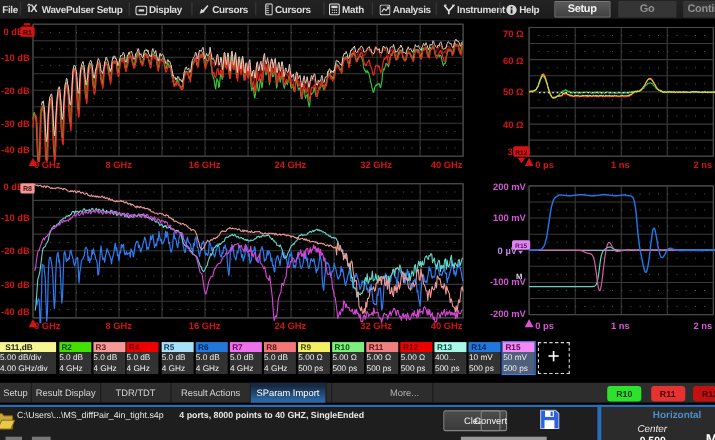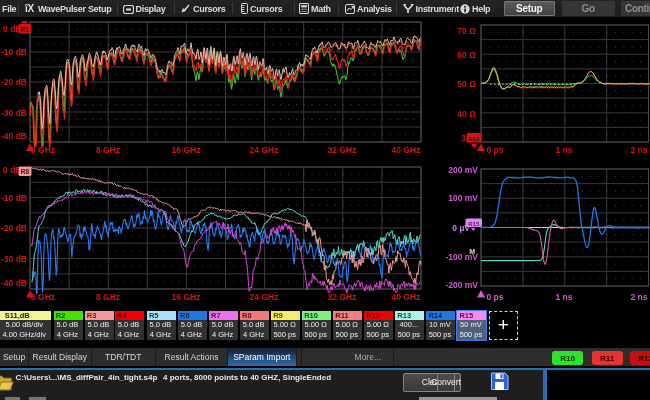--- a/index.html
+++ b/index.html
@@ -4,21 +4,21 @@
 *{margin:0;padding:0;box-sizing:border-box}
 html,body{width:650px;height:400px;overflow:hidden;background:#000;font-family:"Liberation Sans",sans-serif}
 #root{position:relative;width:650px;height:400px;background:#000;overflow:hidden}
 #menu{position:absolute;left:0;top:0;width:650px;height:28px;background:linear-gradient(#232323,#181818);color:#dedede;font-size:9px;font-weight:bold;letter-spacing:-0.3px}
 .mt{position:absolute;top:3.5px;white-space:nowrap}
 .ms{position:absolute;top:2px;width:1px;height:12px;background:#3a3a3a}
 .mic{position:absolute;top:3px}
 #desc{position:absolute;left:0;top:311px;width:650px;height:30px}
 .dbox{position:absolute;top:0;height:29px;background:#323232}
 .dhead{height:9px;font-size:7.5px;font-weight:bold;color:#1a1a1a;line-height:9.5px;padding-left:2px;overflow:hidden}
-.dbody{height:30px;font-size:7.5px;color:#f0f0f0;text-align:center;padding-right:2px;line-height:10px;overflow:hidden}
+.dbody{height:30px;font-size:7.5px;color:#f0f0f0;text-align:left;padding-right:2px;line-height:10px;overflow:hidden}
 #tabs{position:absolute;left:0;top:348px;width:650px;height:18px;background:#2d2d2d;display:flex;font-size:8.5px;color:#d6d6d6;align-items:stretch}
 .tab{display:flex;align-items:center;justify-content:center;border-right:1px solid #1b1b1b;height:18px}
 #blueline{position:absolute;left:0;top:367.5px;width:650px;height:2.5px;background:#2a6db4}
 #bottom{position:absolute;left:0;top:370px;width:543px;height:30px;background:#1e1e1e}
 #hpanel{position:absolute;left:546.5px;top:370px;width:103.5px;height:30px;background:#2b2b2b}
 #vdivider{position:absolute;left:543px;top:368px;width:3.5px;height:32px;background:#2a6db4}
 .pbtn{position:absolute;height:19px;background:linear-gradient(#4c4c4c,#3a3a3a);border:1px solid #858585;border-radius:2px;color:#f0f0f0;font-size:8.5px;display:flex;align-items:center;justify-content:center}
 </style></head>
 <body>
 <div id="root">
@@ -234,28 +234,34 @@
  <div style="position:absolute;left:552px;top:3px;width:31px;height:14px;background:#2ce22c;border-radius:3px;color:#113300;font-size:8px;font-weight:bold;display:flex;align-items:center;justify-content:center">R10</div>
  <div style="position:absolute;left:591.5px;top:3px;width:31px;height:14px;background:#e83232;border-radius:3px;color:#3a0000;font-size:8px;font-weight:bold;display:flex;align-items:center;justify-content:center">R11</div>
  <div style="position:absolute;left:630px;top:3px;width:31px;height:14px;background:#c60f0f;border-radius:3px;color:#3a0000;font-size:8px;font-weight:bold;display:flex;align-items:center;justify-content:center">R12</div>
 </div>
 <div id="blueline"></div>
 <div id="bottom">
  <svg width="17" height="22" style="position:absolute;left:-3px;top:1px">
         <path d="M1,5 h4 l1.5,2 h8 v12 h-13.5 z" fill="#c8a838" stroke="#806010" stroke-width="0.8"></path>
         <path d="M1,19 l3.5,-8 h12 l-3.7,8 z" fill="#e8c84a" stroke="#806010" stroke-width="0.8"></path>
       </svg>
- <div style="position:absolute;left:15.5px;top:3px;font-size:8px;font-weight:bold;color:#e8e8e8;white-space:nowrap">C:\Users\...\MS_diffPair_4in_tight.s4p</div>
+ <div style="position:absolute;left:15.5px;top:3px;font-size:8px;font-weight:normal;color:#e8e8e8;white-space:nowrap">C:\Users\...\MS_diffPair_4in_tight.s4p</div>
  <div style="position:absolute;left:163px;top:3px;font-size:8px;font-weight:bold;color:#e8e8e8;white-space:nowrap">4 ports, 8000 points to 40 GHZ, SingleEnded</div>
  <div class="pbtn" style="left:403px;top:2.5px;width:58px">Clear</div>
  <div class="pbtn" style="left:437px;top:2.5px;width:18px">Convert</div>
  <svg width="19" height="19" style="position:absolute;left:489.5px;top:2px">
         <path d="M1.5,1 h13.5 l3,3 v13.5 h-16.5 z" fill="#2e62d8" stroke="#a8c0e8" stroke-width="1"></path>
         <rect x="5" y="10" width="9" height="8" fill="#fff"></rect>
         <rect x="5.5" y="1.5" width="8" height="5.5" fill="#fff"></rect>
         <rect x="10.5" y="2.2" width="2" height="4" fill="#2e62d8"></rect>
       </svg>
  <div style="position:absolute;left:5px;top:27px;width:15px;height:3px;background:#777"></div>
  <div style="position:absolute;left:29px;top:27px;width:17px;height:3px;background:#777"></div>
  <div style="position:absolute;left:419px;top:26.5px;width:78px;height:3.5px;background:#989898"></div>
 </div>
 <div id="vdivider"></div>
+<div id="hpanel">
+ <div style="position:absolute;left:47px;top:2px;color:#4e8fd0;font-size:9px;font-weight:bold">Horizontal</div>
+ <div style="position:absolute;left:33px;top:15px;color:#e8e8e8;font-size:9px;font-style:italic">Center</div>
+ <div style="position:absolute;left:35px;top:26px;color:#fff;font-size:9.5px;font-weight:bold">0.500</div>
+ <div style="position:absolute;left:95px;top:22px;color:#fff;font-size:13px;font-weight:bold">M</div>
+</div>
 
 </div>
 </body></html>

